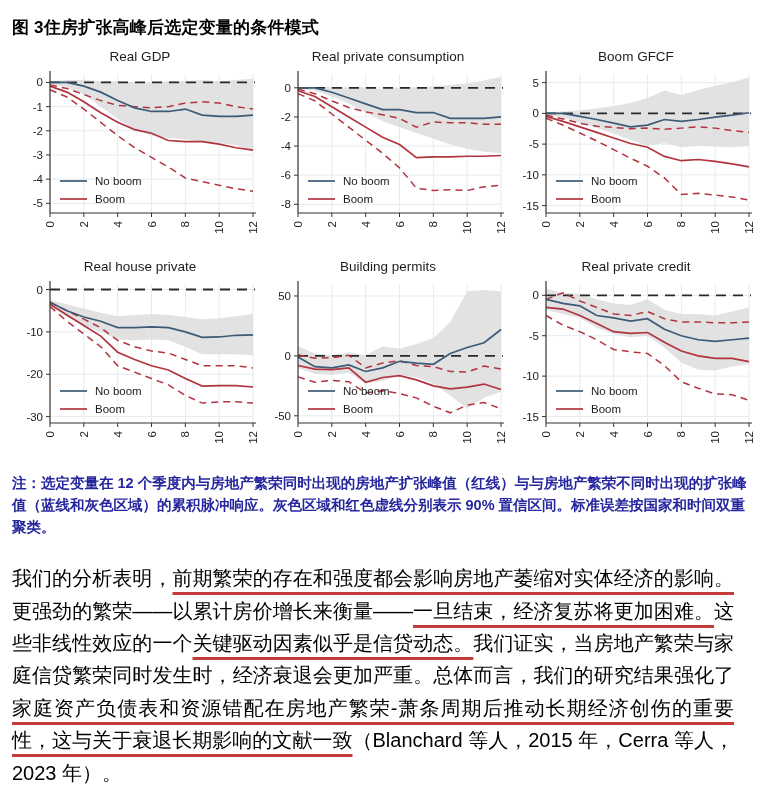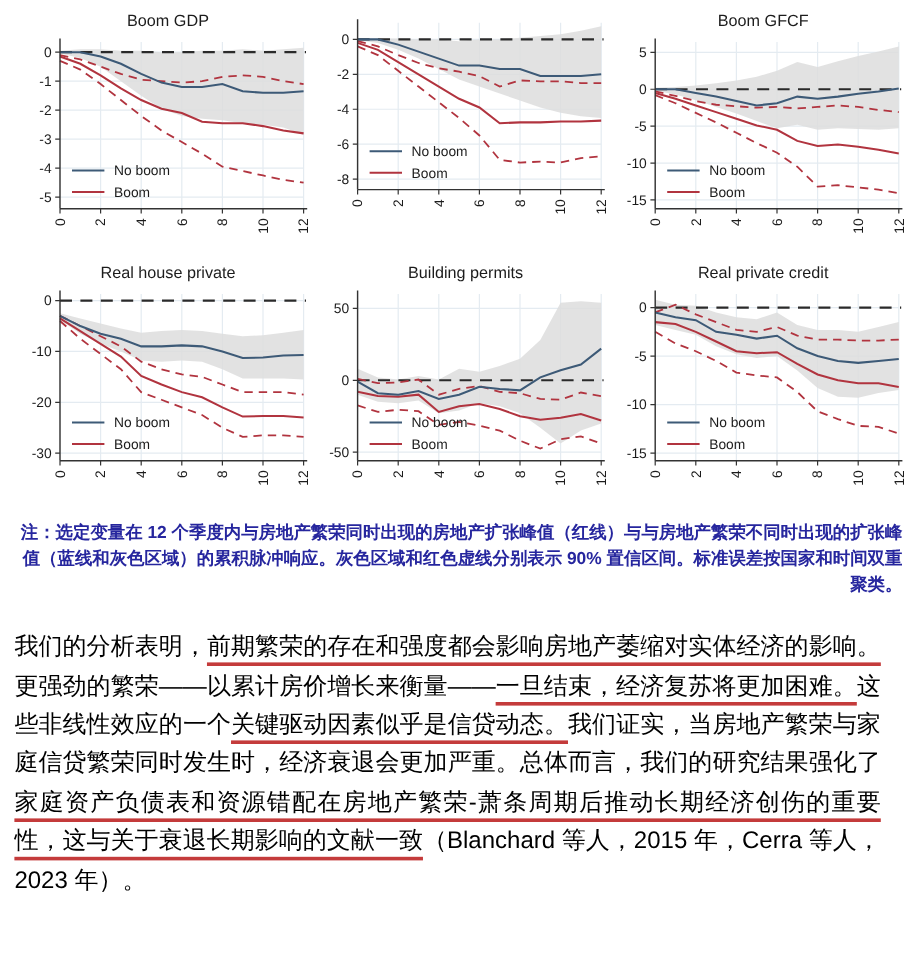--- a/index.html
+++ b/index.html
@@ -27,43 +27,43 @@
     font-size:13.5px;
     color:#1c1c1c;
     margin:0 0 1px 12px;
   }
   .chart-canvas svg{display:block;}
   .note{
     font-size:14.5px;
     font-weight:bold;
     line-height:1.5;
     margin:10px 2px 0 2px;
-    text-align:right;
   }
   .analysis{
     font-size:20px;
     line-height:1.62;
     margin:24px 20px 0 2px;
     text-align:justify;
   }
   .analysis .u{
     text-decoration:underline;
     text-decoration-thickness:3px;
     text-underline-offset:7px;
   }
 </style>
 </head>
 <body>
 
 <main class="page">
 
+  <h1 class="fig-title">图 3住房扩张高峰后选定变量的条件模式</h1>
 
   <section class="charts">
     <figure class="chart">
-      <figcaption class="chart-title">Boom GDP</figcaption>
+      <figcaption class="chart-title">Real GDP</figcaption>
       <div class="chart-canvas">
           <svg width="248" height="188" viewBox="0 0 248 188">
             <line x1="40" y1="17.46086956521739" x2="243" y2="17.46086956521739" stroke="#e4ebf1" stroke-width="1"></line>
             <line x1="40" y1="41.63478260869565" x2="243" y2="41.63478260869565" stroke="#e4ebf1" stroke-width="1"></line>
             <line x1="40" y1="65.80869565217392" x2="243" y2="65.80869565217392" stroke="#e4ebf1" stroke-width="1"></line>
             <line x1="40" y1="89.98260869565217" x2="243" y2="89.98260869565217" stroke="#e4ebf1" stroke-width="1"></line>
             <line x1="40" y1="114.15652173913043" x2="243" y2="114.15652173913043" stroke="#e4ebf1" stroke-width="1"></line>
             <line x1="40" y1="138.33043478260868" x2="243" y2="138.33043478260868" stroke="#e4ebf1" stroke-width="1"></line>
             <line x1="73.83333333333333" y1="9" x2="73.83333333333333" y2="148" stroke="#e4ebf1" stroke-width="1"></line>
             <line x1="107.66666666666666" y1="9" x2="107.66666666666666" y2="148" stroke="#e4ebf1" stroke-width="1"></line>
@@ -106,20 +106,21 @@
             <line x1="243" y1="148" x2="243" y2="152" stroke="#333333" stroke-width="1"></line>
             <text x="247" y="156" text-anchor="end" font-size="11.5" fill="#1c1c1c" transform="rotate(-90 247 156)">12</text>
             <line x1="50" y1="116" x2="77" y2="116" stroke="#3d5a77" stroke-width="1.7"></line>
             <text x="85" y="120" font-size="11.5" fill="#1c1c1c">No boom</text>
             <line x1="50" y1="134" x2="77" y2="134" stroke="#b1343f" stroke-width="1.7"></line>
             <text x="85" y="138" font-size="11.5" fill="#1c1c1c">Boom</text>
           </svg>
         </div>
     </figure>
     <figure class="chart">
+      <figcaption class="chart-title">Real private consumption</figcaption>
       <div class="chart-canvas">
           <svg width="248" height="188" viewBox="0 0 248 188">
             <line x1="40" y1="22.827225130890053" x2="243" y2="22.827225130890053" stroke="#e4ebf1" stroke-width="1"></line>
             <line x1="40" y1="51.93717277486912" x2="243" y2="51.93717277486912" stroke="#e4ebf1" stroke-width="1"></line>
             <line x1="40" y1="81.04712041884818" x2="243" y2="81.04712041884818" stroke="#e4ebf1" stroke-width="1"></line>
             <line x1="40" y1="110.15706806282724" x2="243" y2="110.15706806282724" stroke="#e4ebf1" stroke-width="1"></line>
             <line x1="40" y1="139.2670157068063" x2="243" y2="139.2670157068063" stroke="#e4ebf1" stroke-width="1"></line>
             <line x1="73.83333333333333" y1="9" x2="73.83333333333333" y2="148" stroke="#e4ebf1" stroke-width="1"></line>
             <line x1="107.66666666666666" y1="9" x2="107.66666666666666" y2="148" stroke="#e4ebf1" stroke-width="1"></line>
             <line x1="141.5" y1="9" x2="141.5" y2="148" stroke="#e4ebf1" stroke-width="1"></line>

